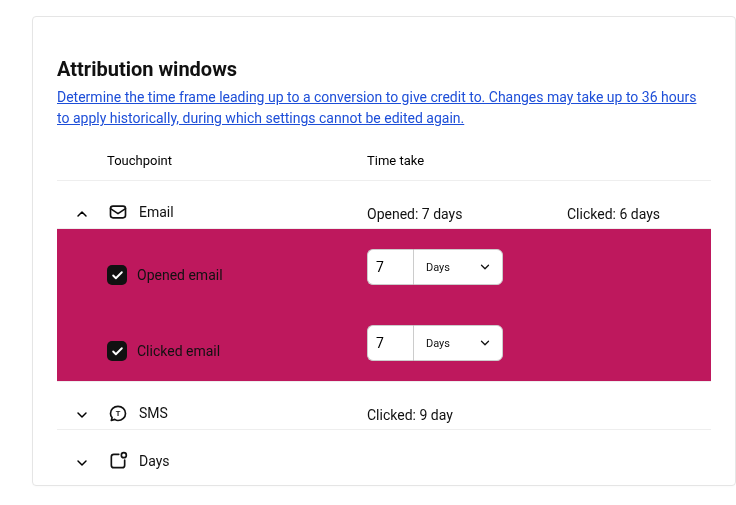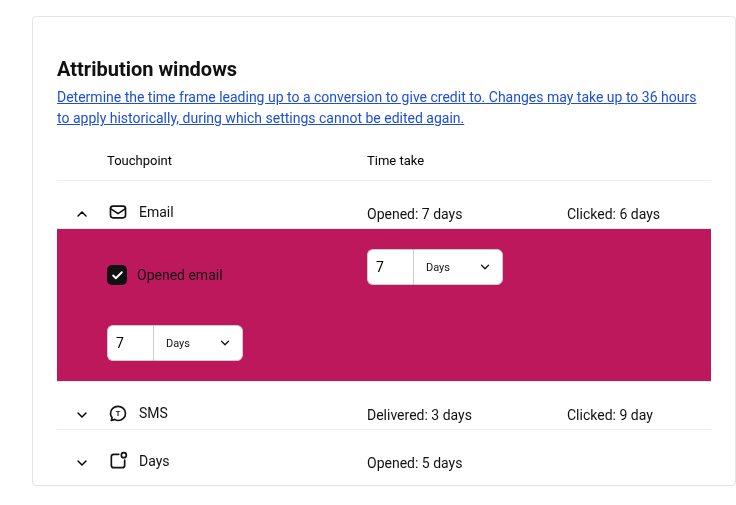--- a/index.html
+++ b/index.html
@@ -175,20 +175,28 @@
                 </svg>
             </span>
           </div>
         </div>
       </div>
       <div class="col-click"></div>
     </div>
 
     <div class="row sub sub-pad">
       <div class="col-caret"></div>
+      <div class="col-touch">
+        <span class="checkbox">
+          <svg width="13" height="13" viewBox="0 0 24 24" fill="none" stroke="currentColor" stroke-width="3.5" stroke-linecap="round" stroke-linejoin="round">
+              <polyline points="20 6 9 17 4 12"></polyline>
+            </svg>
+        </span>
+        <span>Clicked email</span>
+      </div>
       <div class="col-tf">
         <div class="tf-group">
           <input class="num-input" type="text" value="7" style="">
           <div class="unit-select">
             <span>Days</span>
             <span>
               <svg width="14" height="14" viewBox="0 0 24 24" fill="none" stroke="currentColor" stroke-width="2.2" stroke-linecap="round" stroke-linejoin="round">
                   <polyline points="6 9 12 15 18 9"></polyline>
                 </svg>
             </span>
@@ -208,39 +216,37 @@
       </button>
       <div class="col-touch">
         <span class="icon-slot">
           <svg width="20" height="20" viewBox="0 0 24 24" fill="none" stroke="currentColor" stroke-width="2" stroke-linecap="round" stroke-linejoin="round">
             <path d="M12 21c5 0 9-3.8 9-8.5S17 4 12 4 3 7.8 3 12.5c0 1.9.7 3.6 1.9 5L4 21l4.1-1.3C9.3 20.5 10.6 21 12 21z"></path>
             <text x="12" y="15" text-anchor="middle" font-size="9" font-family="Arial" font-weight="700" stroke="none" fill="currentColor">T</text>
           </svg>
         </span>
         <span>SMS</span>
       </div>
-      <div class="col-tf">Delivered: 3 days</div>
       <div class="col-click">Clicked: 9 day</div>
     </div>
 
     <div class="row">
       <button class="caret-btn">
         <span>
           <svg width="16" height="16" viewBox="0 0 24 24" fill="none" stroke="currentColor" stroke-width="2.2" stroke-linecap="round" stroke-linejoin="round">
               <polyline points="6 9 12 15 18 9"></polyline>
             </svg>
         </span>
       </button>
       <div class="col-touch">
         <span class="icon-slot">
           <svg width="20" height="20" viewBox="0 0 24 24" fill="none" stroke="currentColor" stroke-width="2" stroke-linecap="round" stroke-linejoin="round">
             <path d="M13 4H7a3 3 0 0 0-3 3v10a3 3 0 0 0 3 3h10a3 3 0 0 0 3-3v-6"></path>
             <circle cx="19" cy="5" r="3"></circle>
           </svg>
         </span>
         <span>Days</span>
       </div>
-      <div class="col-tf">Opened: 5 days</div>
       <div class="col-click"></div>
     </div>
 
   </div>
 </div>
 
 </body></html>

